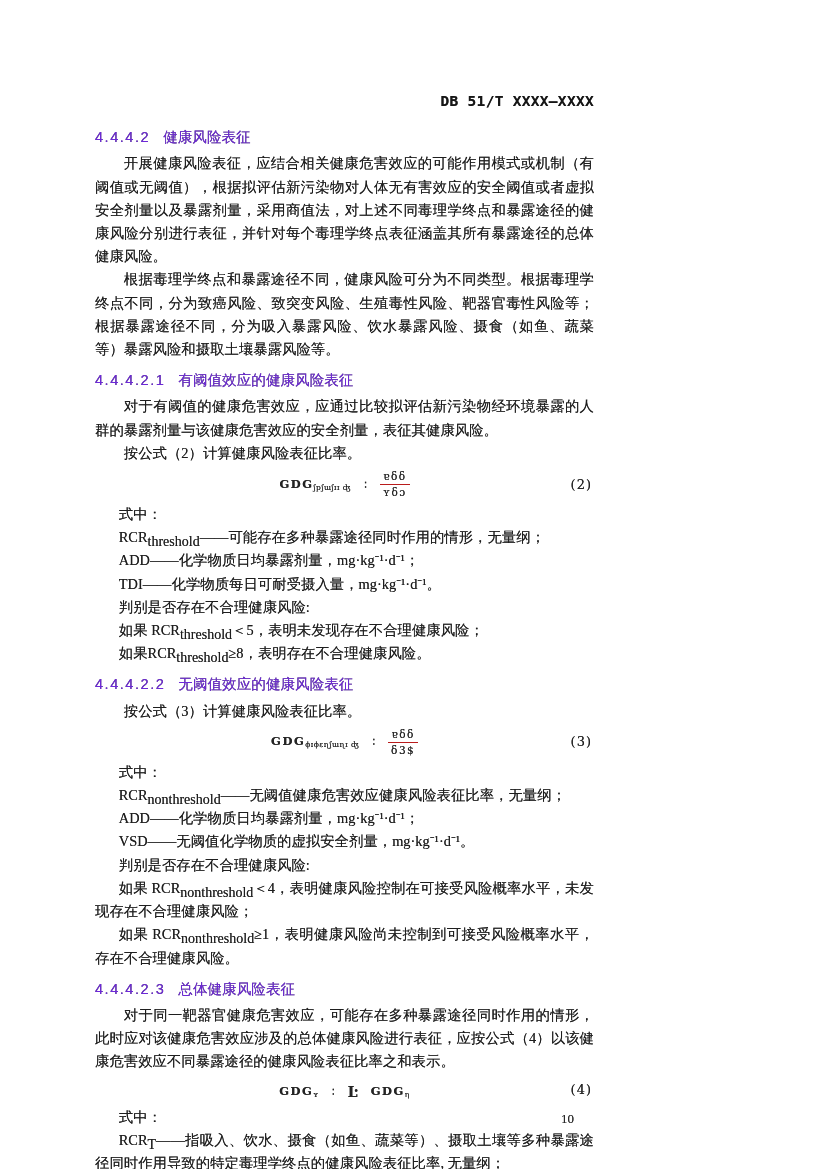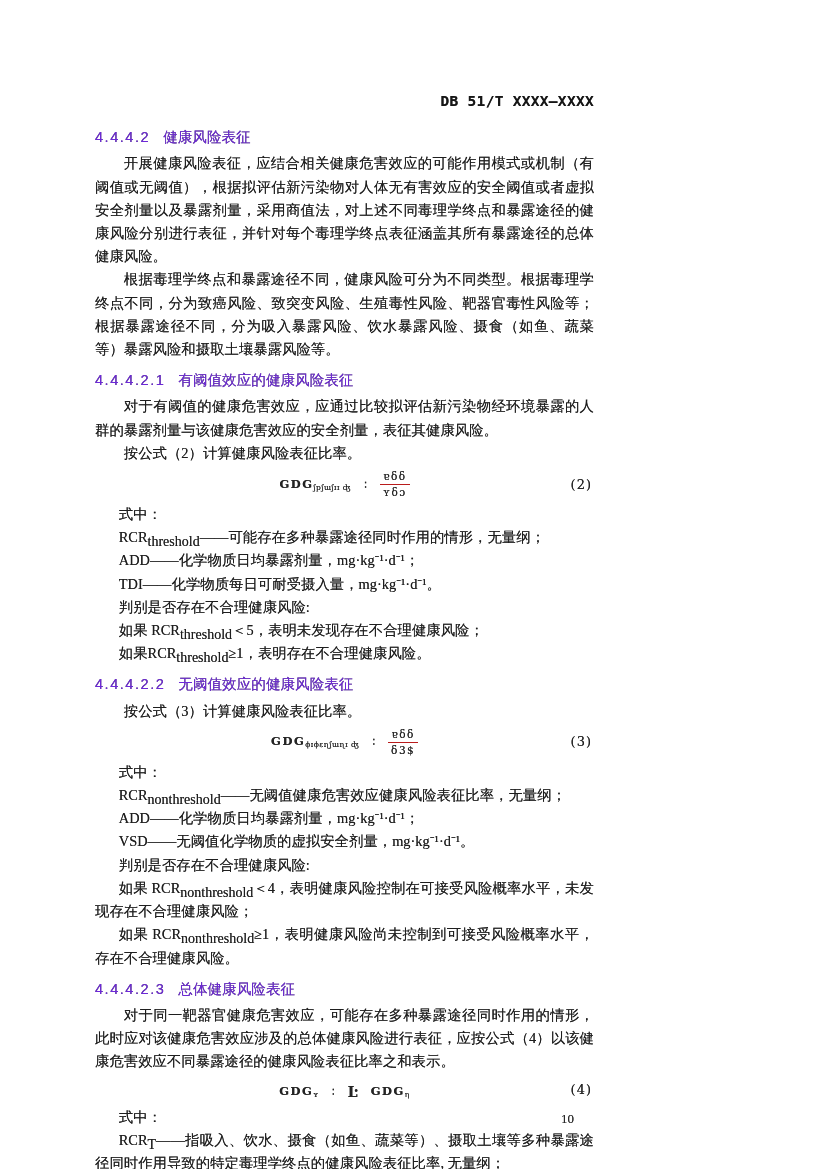--- a/index.html
+++ b/index.html
@@ -100,21 +100,21 @@
     </span>
     <span class="eqtag">(2)</span>
   </div>
 
   <p class="line">式中：</p>
   <p class="line"><span>RCR</span><sub class="isub">threshold</sub><span>——可能存在多种暴露途径同时作用的情形，无量纲；</span></p>
   <p class="line">ADD——化学物质日均暴露剂量，mg·kg⁻¹·d⁻¹；</p>
   <p class="line">TDI——化学物质每日可耐受摄入量，mg·kg⁻¹·d⁻¹。</p>
   <p class="line">判别是否存在不合理健康风险:</p>
   <p class="line"><span>如果 RCR</span><sub class="isub">threshold</sub><span>＜5，表明未发现存在不合理健康风险；</span></p>
-  <p class="line"><span>如果RCR</span><sub class="isub">threshold</sub><span>≥1，表明存在不合理健康风险。</span></p>
+  <p class="line"><span>如果RCR</span><sub class="isub">threshold</sub><span>≥8，表明存在不合理健康风险。</span></p>
 
   <div class="heading">
     <span class="hnum">4.4.4.2.2</span><span>无阈值效应的健康风险表征</span>
   </div>
   <p class="para">按公式（3）计算健康风险表征比率。</p>
 
   <div class="formula-row">
     <span class="formula">
       <span><span>GDG</span><span class="fsub">ϕɪϕɛɳʃɯɳɪ ʤ</span></span>
       <span class="feq">∶</span>

